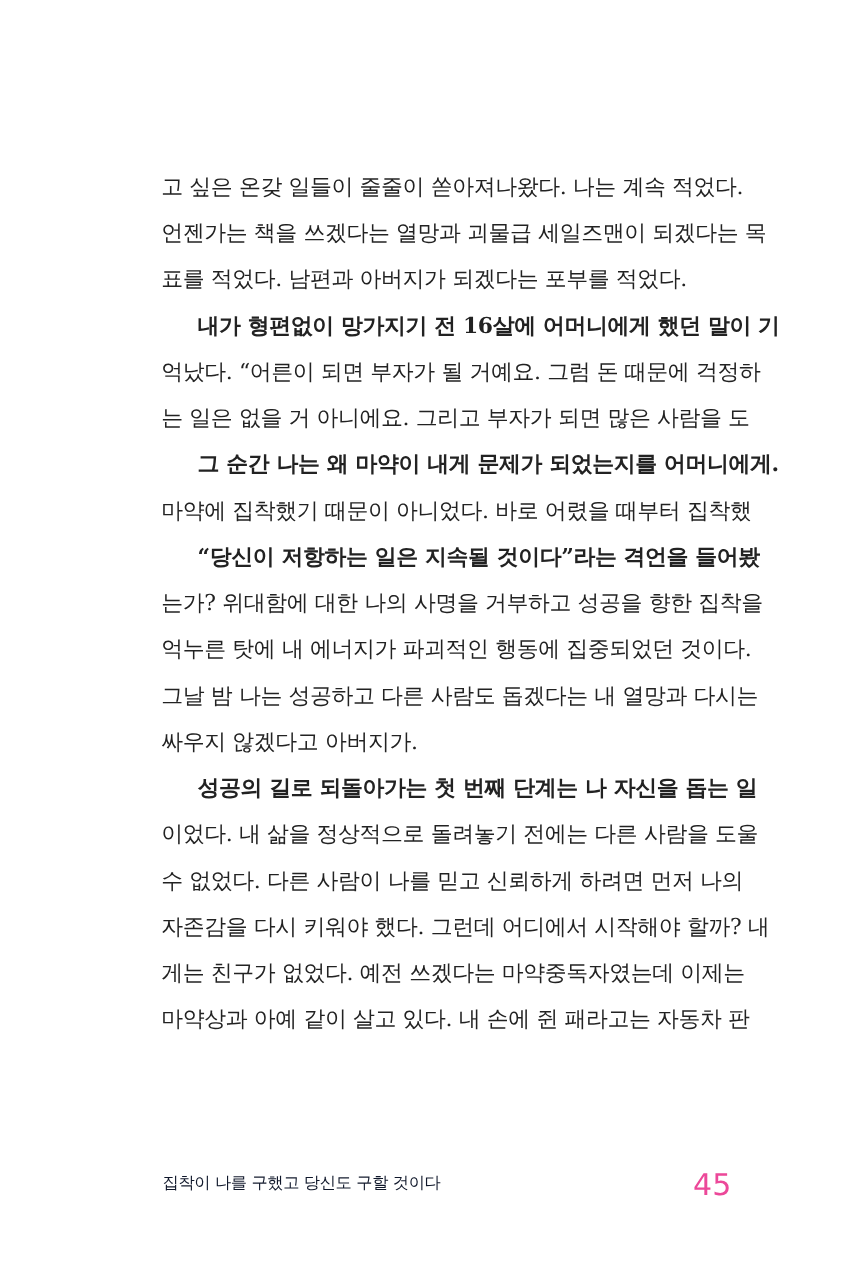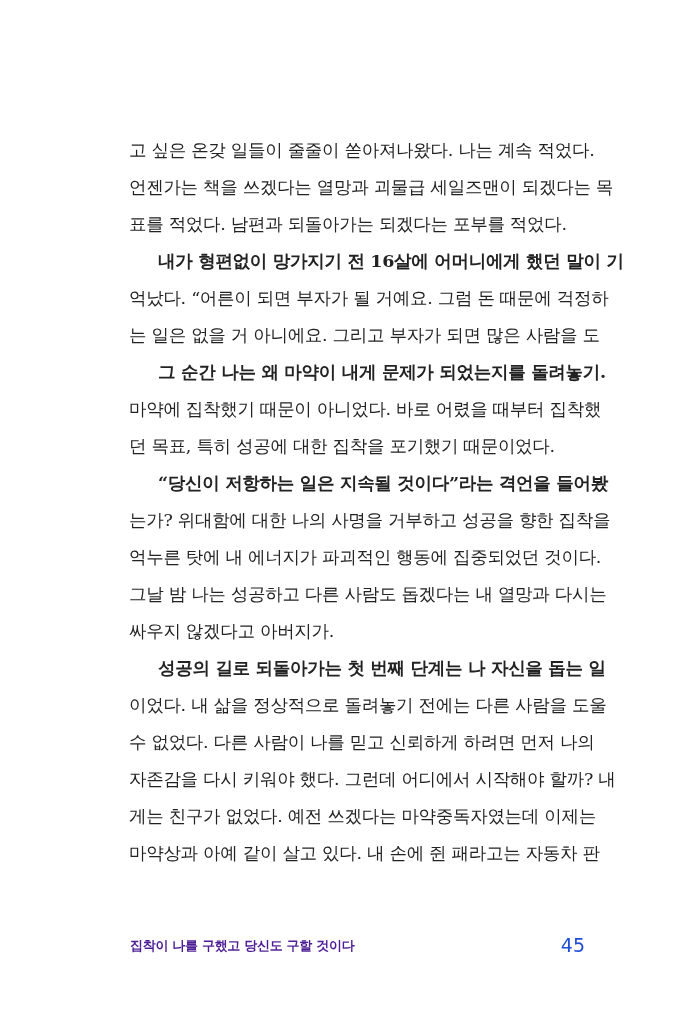--- a/index.html
+++ b/index.html
@@ -6,40 +6,39 @@
   body { width: 681px; height: 1024px; position: relative; overflow: hidden;
          font-family: "DejaVu Serif", "Liberation Serif", serif; color: #222222; }
   .page { position: absolute; left: 0; top: 0; width: 681px; height: 1024px; background: #ffffff; }
   .body-text { position: absolute; left: 129px; top: 84px; width: 456px; margin-top: 48px; }
   .line { height: 37px; line-height: 37px; font-size: 17.5px; white-space: nowrap;
           text-align: justify; text-align-last: justify; letter-spacing: -0.3px; }
   .line.last { text-align-last: left; }
   .line.indent { padding-left: 29px; font-weight: bold; }
   .footer { position: absolute; left: 130px; top: 934px; width: 455px; height: 24px;
             font-family: "DejaVu Sans", "Liberation Sans", sans-serif; }
-  .running-title { position: absolute; left: 0; top: 3px; font-size: 13px; font-weight: bold; color: #4c1d95; letter-spacing: -0.3px; }
-  .page-number { position: absolute; right: 0; top: 0; font-size: 19px; color: #1d4ed8; }
+  .running-title { position: absolute; left: 0; top: 3px; font-size: 13px; font-weight: normal; color: #0f172a; letter-spacing: -0.3px; }
+  .page-number { position: absolute; right: 0; top: 0; font-size: 24px; color: #ec4899; }
 </style>
 </head>
 <body>
 
 <div class="page">
   <div class="body-text">
 
     <div class="line">고 싶은 온갖 일들이 줄줄이 쏟아져나왔다. 나는 계속 적었다.</div>
     <div class="line">언젠가는 책을 쓰겠다는 열망과 괴물급 세일즈맨이 되겠다는 목</div>
-    <div class="line last">표를 적었다. 남편과 되돌아가는 되겠다는 포부를 적었다.</div>
+    <div class="line last">표를 적었다. 남편과 아버지가 되겠다는 포부를 적었다.</div>
 
     <div class="line indent">내가 형편없이 망가지기 전 16살에 어머니에게 했던 말이 기</div>
     <div class="line">억났다. “어른이 되면 부자가 될 거예요. 그럼 돈 때문에 걱정하</div>
     <div class="line">는 일은 없을 거 아니에요. 그리고 부자가 되면 많은 사람을 도</div>
 
-    <div class="line indent">그 순간 나는 왜 마약이 내게 문제가 되었는지를 돌려놓기.</div>
+    <div class="line indent">그 순간 나는 왜 마약이 내게 문제가 되었는지를 어머니에게.</div>
     <div class="line">마약에 집착했기 때문이 아니었다. 바로 어렸을 때부터 집착했</div>
-    <div class="line last">던 목표, 특히 성공에 대한 집착을 포기했기 때문이었다.</div>
 
     <div class="line indent">“당신이 저항하는 일은 지속될 것이다”라는 격언을 들어봤</div>
     <div class="line">는가? 위대함에 대한 나의 사명을 거부하고 성공을 향한 집착을</div>
     <div class="line">억누른 탓에 내 에너지가 파괴적인 행동에 집중되었던 것이다.</div>
     <div class="line">그날 밤 나는 성공하고 다른 사람도 돕겠다는 내 열망과 다시는</div>
     <div class="line last">싸우지 않겠다고 아버지가.</div>
 
     <div class="line indent">성공의 길로 되돌아가는 첫 번째 단계는 나 자신을 돕는 일</div>
     <div class="line">이었다. 내 삶을 정상적으로 돌려놓기 전에는 다른 사람을 도울</div>
     <div class="line">수 없었다. 다른 사람이 나를 믿고 신뢰하게 하려면 먼저 나의</div>

